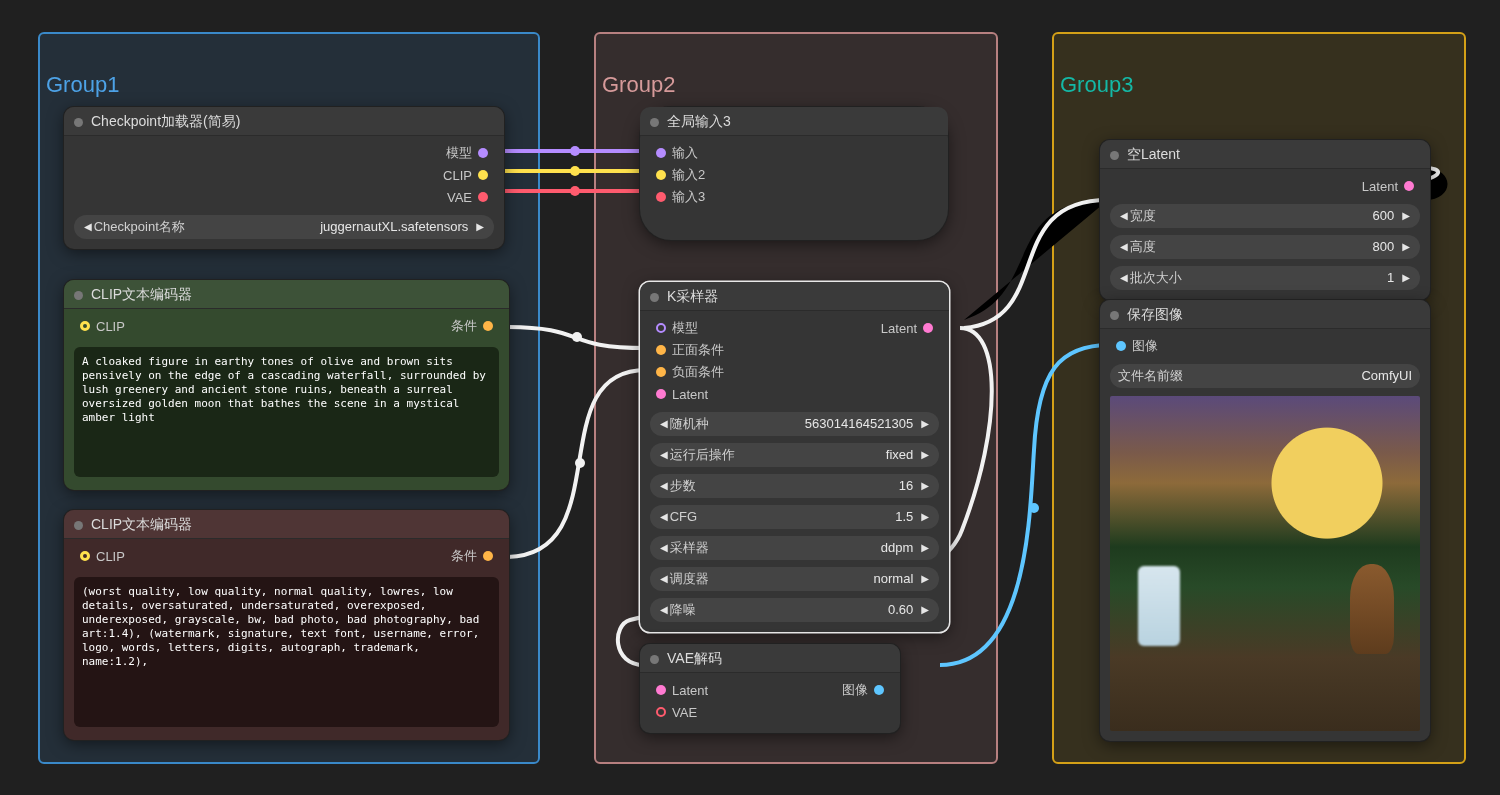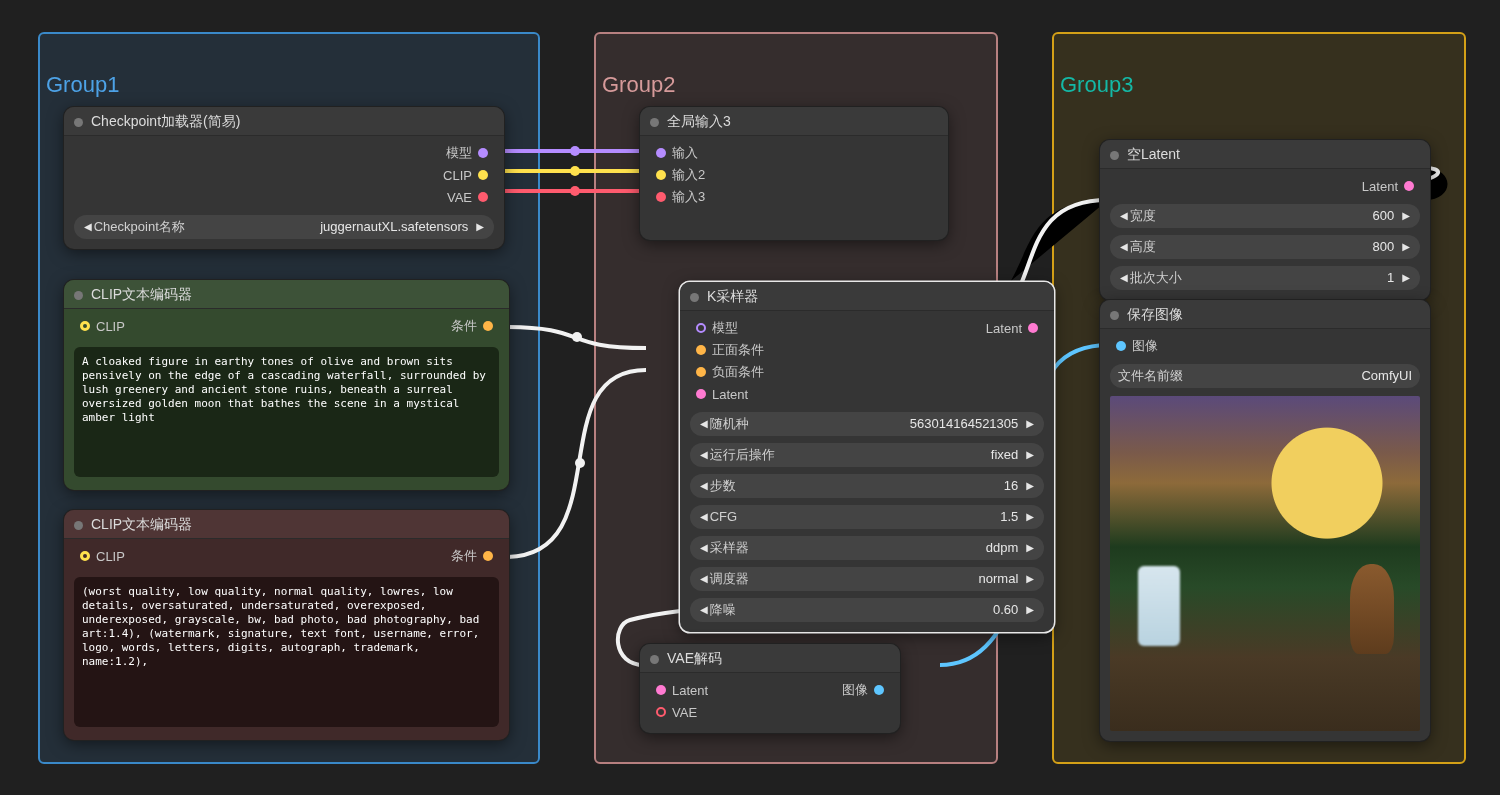--- a/index.html
+++ b/index.html
@@ -151,40 +151,40 @@
           </div>
         <div class="slot out">
             <span>条件</span>
             <span class="dot" style="background:#ffb547;color:#ffb547;"></span>
           </div>
       </div>
       <textarea class="txt red" rows="8" style="height: 150px;">(worst quality, low quality, normal quality, lowres, low details, oversaturated, undersaturated, overexposed, underexposed, grayscale, bw, bad photo, bad photography, bad art:1.4), (watermark, signature, text font, username, error, logo, words, letters, digits, autograph, trademark, name:1.2),</textarea>
     </div>
   </div>
 
-  <div class="node" style="left:640px;top:107px;width:308px;">
+  <div class="node" style="left:640px;top:107px;width:308px;border-radius:31px;">
     <div class="node-head">全局输入3</div>
     <div class="node-body">
       <div class="slot">
           <span class="dot" style="background:#b58cff;"></span>
           <span>输入</span>
         </div>
       <div class="slot">
           <span class="dot" style="background:#ffe14d;"></span>
           <span>输入2</span>
         </div>
       <div class="slot">
           <span class="dot" style="background:#ff5b6e;"></span>
           <span>输入3</span>
         </div>
       <div style="height:22px"></div>
     </div>
   </div>
 
-  <div class="node sel" style="left:640px;top:282px;width:374px;margin-left:40px;">
+  <div class="node sel" style="left:640px;top:282px;width:309px;">
     <div class="node-head">K采样器</div>
     <div class="node-body">
       <div class="row">
         <div class="slot">
             <span class="dot open" style="color:#b58cff;"></span>
             <span>模型</span>
           </div>
         <div class="slot out">
             <span>Latent</span>
             <span class="dot" style="background:#ff7ad1;"></span>

